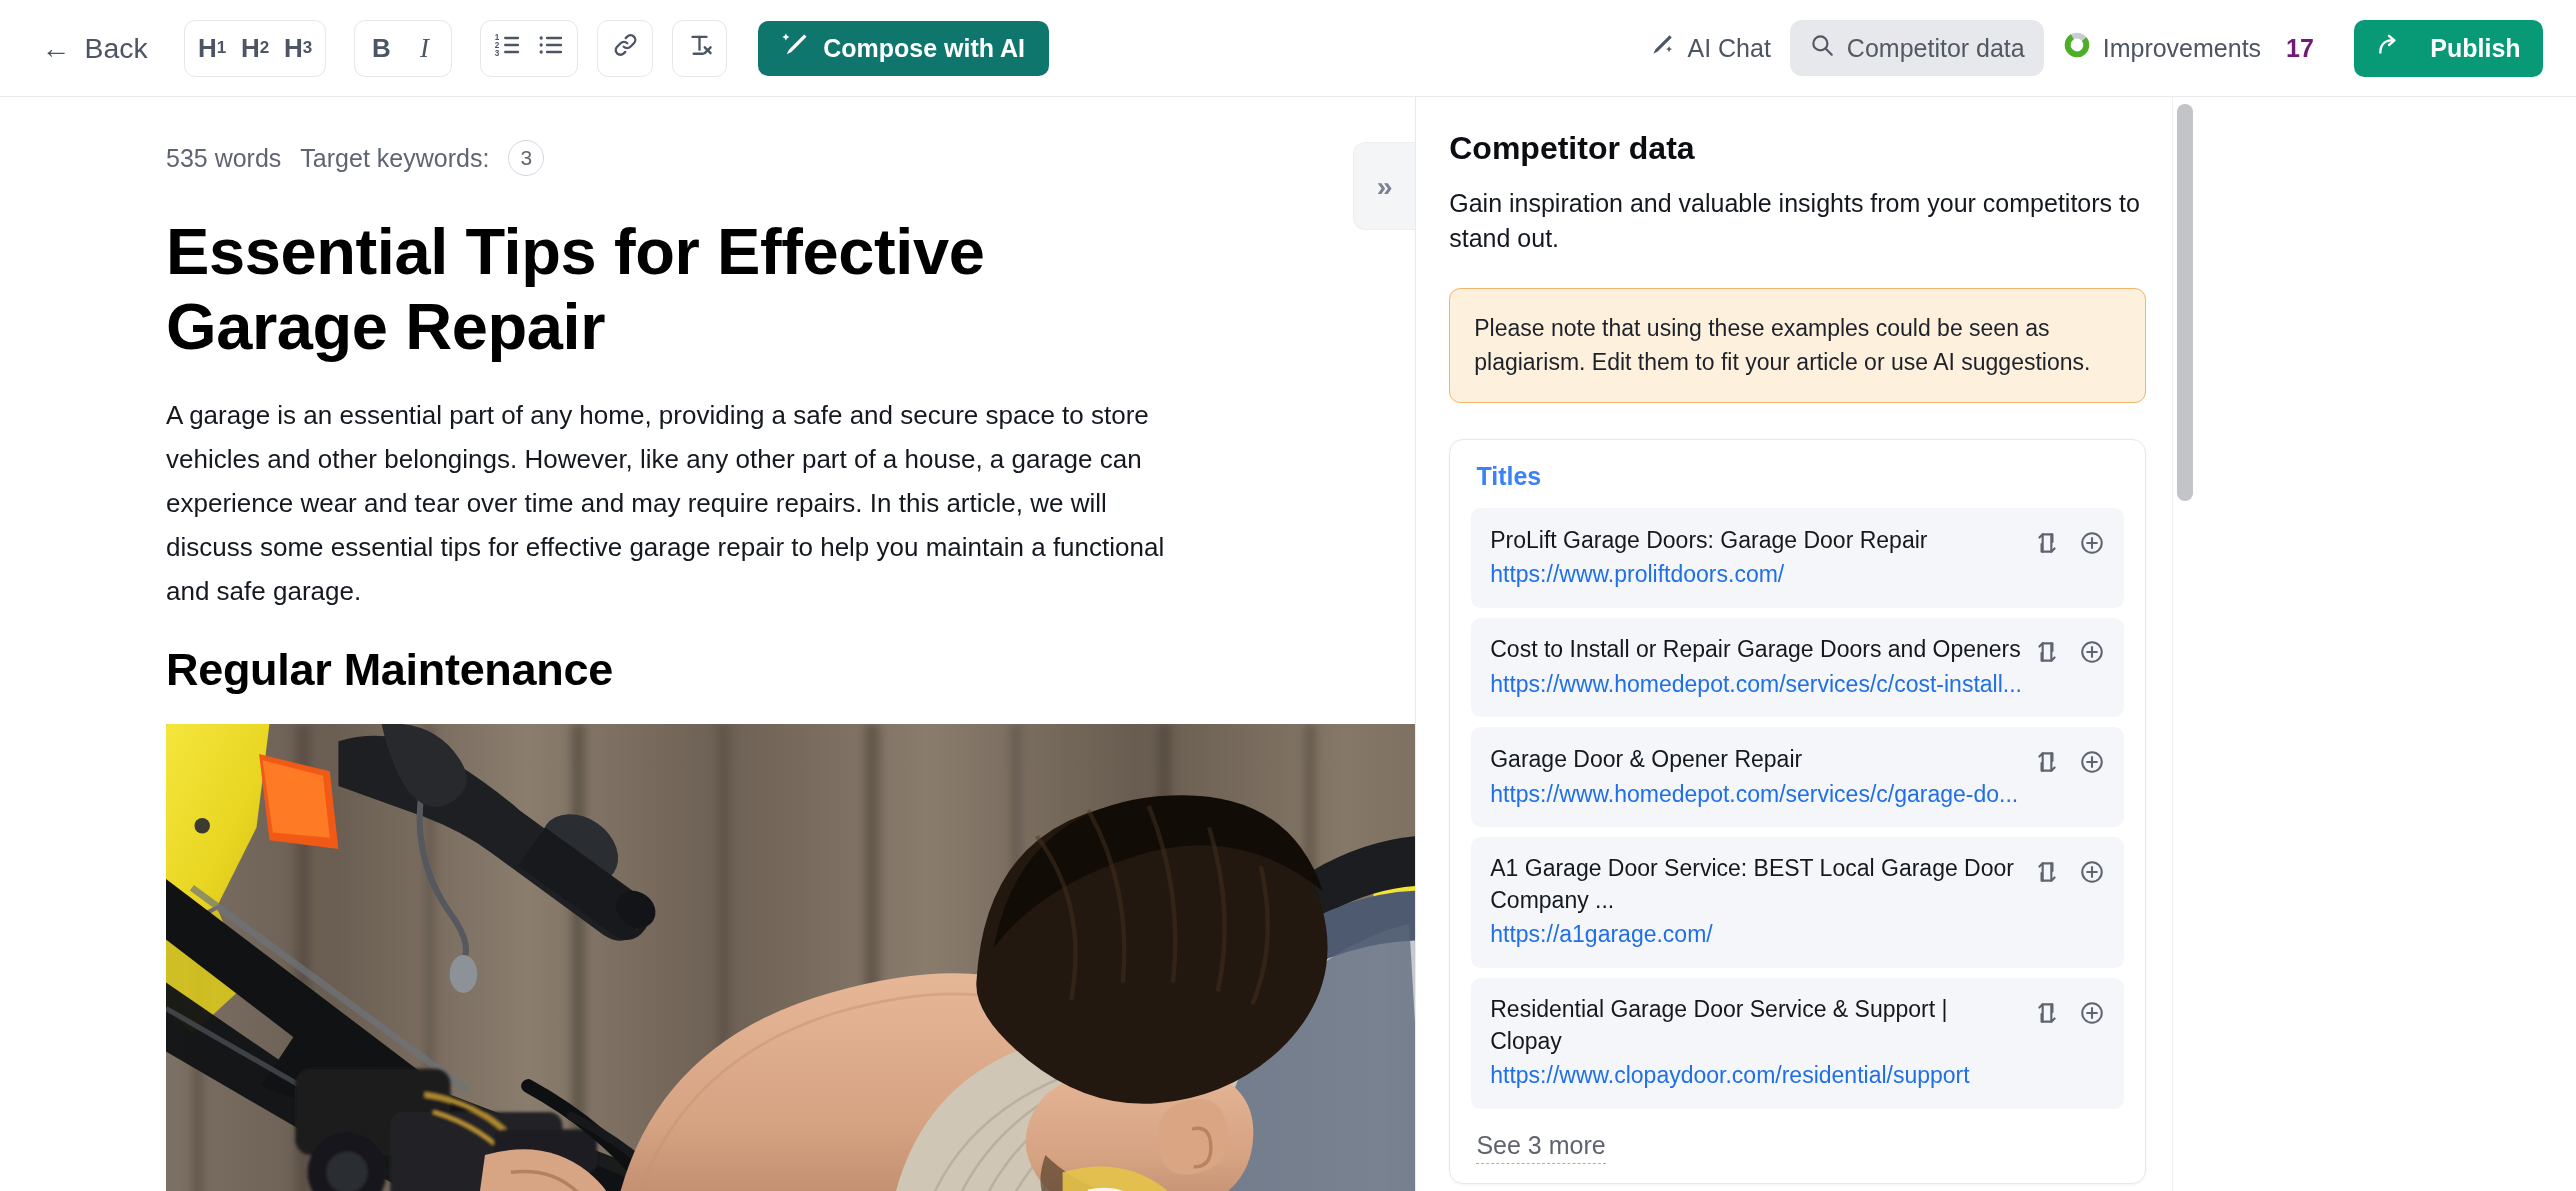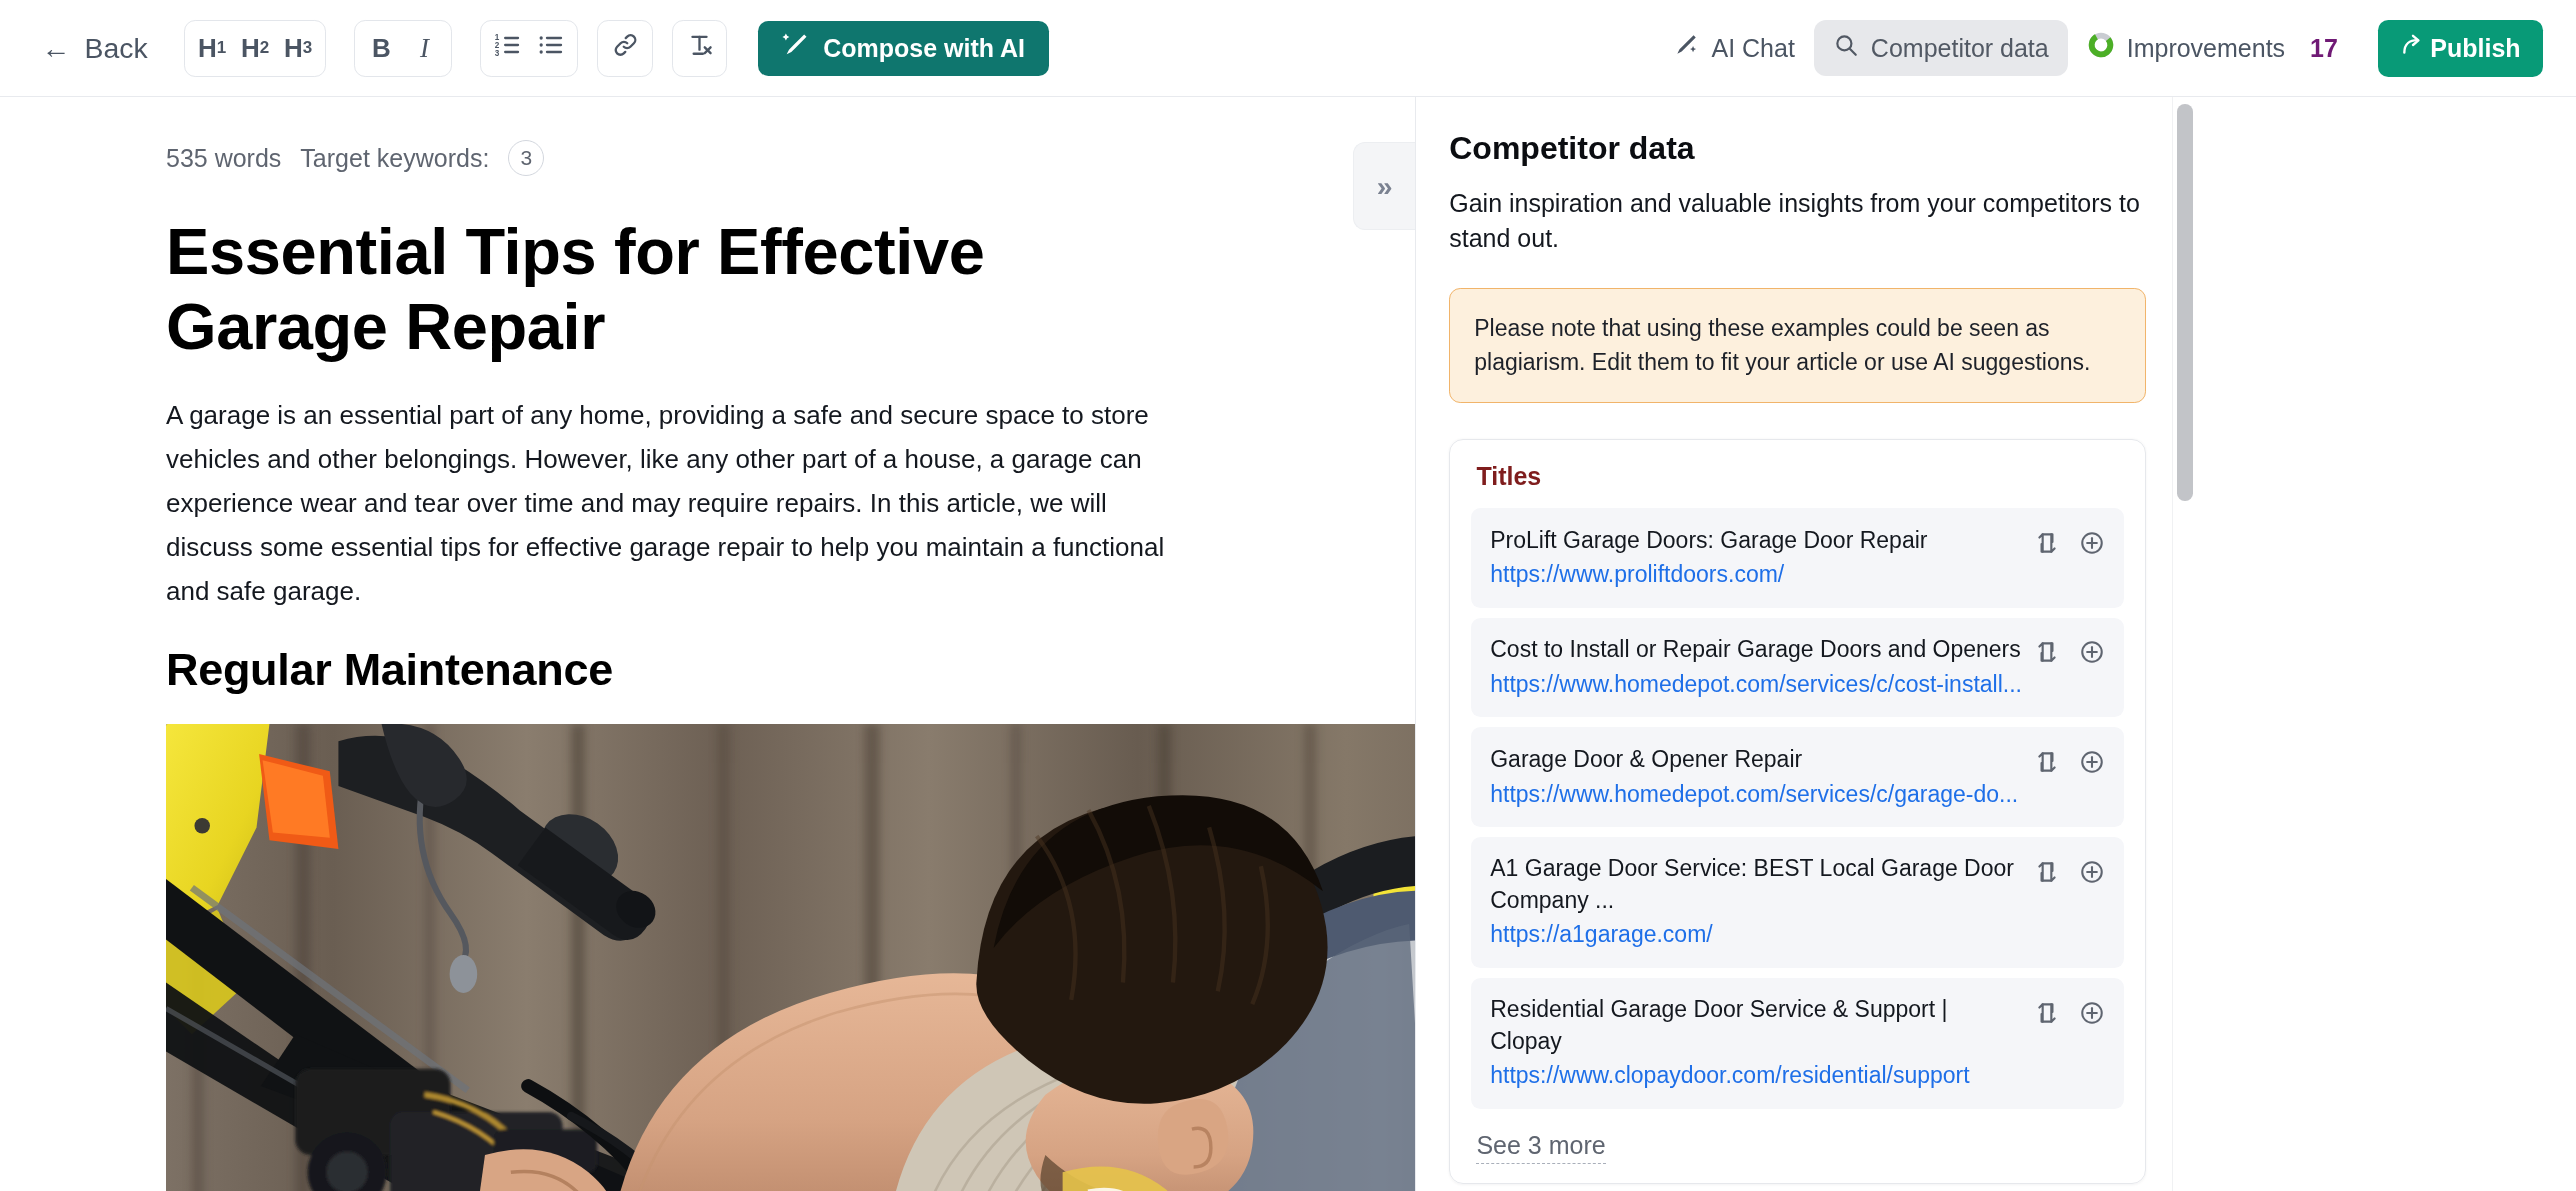--- a/index.html
+++ b/index.html
@@ -79,21 +79,21 @@
   }
   .tb-action.active { background: #e7e8eb; color: #525964; }
   .tb-action .count { font-weight: 700; color: #701a75; margin-left: 13px; }
 
   .publish-btn {
     margin-left: 21px;
     height: 57px;
     background: #089a77;
     color: #fff;
     border-radius: 10.3px;
-    display: flex; align-items: center; gap: 4px;
+    display: flex; align-items: center; gap: 28px;
     padding: 0 22.4px;
     font-size: 25px; font-weight: 700;
     cursor: pointer; white-space: nowrap;
   }
 
   
   .body-wrap {
     position: absolute;
     top: 97px; left: 0;
     width: 2196px; height: 1094px;
@@ -206,21 +206,21 @@
     margin-bottom: 36px;
   }
 
   .card {
     border: 0.9px solid #e6e8ec;
     border-radius: 14px;
     padding: 22.4px 21px 19px 21px;
     box-shadow: 0 0.9px 2.6px rgba(16,24,40,0.05);
   }
   .card-title {
-    font-size: 25px; font-weight: 700; color: #7f1d1d;
+    font-size: 25px; font-weight: 700; color: #3b82f6;
     margin-bottom: 17px; padding-left: 5.2px;
   }
 
   .item {
     background: #f5f6f9;
     border-radius: 9.5px;
     padding: 16.4px 19px 17px 19px;
     margin-bottom: 10.3px;
     display: flex;
     align-items: flex-start;

